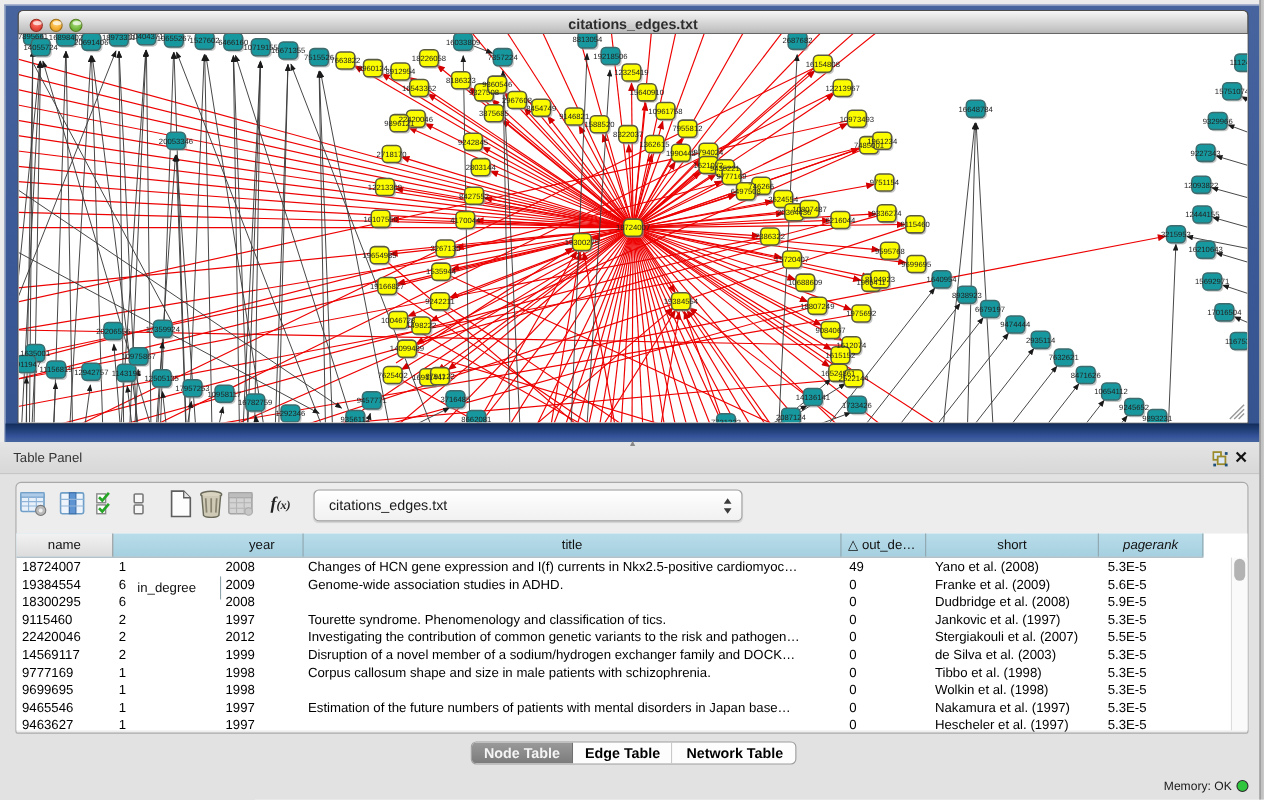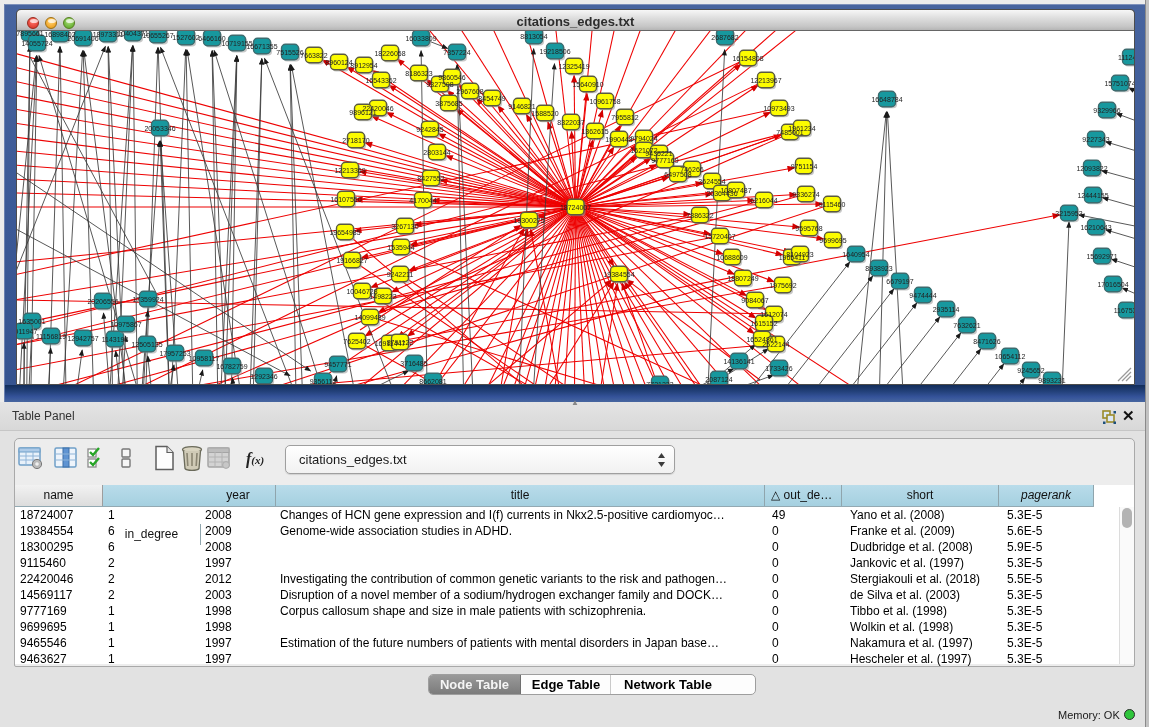--- a/index.html
+++ b/index.html
@@ -41,21 +41,21 @@
 #thead { left:15px; top:485px; width:1079px; height:22px; background:linear-gradient(180deg,#b9dcea,#a5d0e0); border-bottom:1px solid #93a9b2; }
 .hc { position:absolute; top:485px; height:21px; font-size:12px; color:#111; text-align:center; line-height:21px; border-right:1px solid #8fa5ad; }
 .hc.first { background:linear-gradient(180deg,#f2f2f2,#dcdcdc); border-right:1px solid #9d9d9d; }
 .trow { position:absolute; left:0; width:1149px; height:16px; font-size:12px; color:#000; }
 .trow span { position:absolute; top:0; white-space:nowrap; }
 .ell { overflow:hidden; }
 #vscroll { left:1119px; top:507px; width:15px; height:157px; background:#fafafa; border-left:1px solid #dcdcdc; }
 #vthumb { left:1121.5px; top:508px; width:10px; height:20px; background:#b3b3b3; border-radius:5px; }
 
 
-#tabs { left:428px; top:674px; width:328px; height:21px; border:1px solid #9e9e9e; border-radius:5px; background:#fdfdfd; font-size:13px; font-weight:bold; }
+#tabs { left:428px; top:674px; width:296px; height:21px; border:1px solid #9e9e9e; border-radius:5px; background:#fdfdfd; font-size:13px; font-weight:bold; }
 #tabs .seg { position:absolute; top:0; height:19px; line-height:19px; text-align:center; color:#000000; }
 #seg1 { left:0; width:92px; background:linear-gradient(180deg,#9a9a9a,#7b7b7b); color:#f5f5f5 !important; border-radius:4px 0 0 4px; border-right:1px solid #6f6f6f; }
 #seg2 { left:93px; width:89px; border-right:1px solid #c9c9c9; }
 #seg3 { left:183px; width:112px; }
 
 
 #mem { left:1058px; top:709px; font-size:11px; color:#1a1a1a; }
 #memdot { left:1124px; top:709px; width:11px; height:11px; border-radius:50%; background:#2fc53c; border:1px solid #2c2c2c; }
 </style>
 </head>
@@ -863,37 +863,38 @@
     <span style="left:108px">6</span>
     <span style="left:205px">2008</span>
     <span style="left:772px">0</span>
     <span style="left:850px">Dudbridge et al. (2008)</span>
     <span style="left:1007px">5.9E-5</span>
   </div>
 <div class="trow" style="top:555.9px">
     <span style="left:20px">9115460</span>
     <span style="left:108px">2</span>
     <span style="left:205px">1997</span>
+    <span style="left:280px;width:482px" class="ell">Tourette syndrome. Phenomenology and classification of tics.</span>
     <span style="left:772px">0</span>
     <span style="left:850px">Jankovic et al. (1997)</span>
     <span style="left:1007px">5.3E-5</span>
   </div>
 <div class="trow" style="top:571.8px">
     <span style="left:20px">22420046</span>
     <span style="left:108px">2</span>
     <span style="left:205px">2012</span>
     <span style="left:280px;width:482px" class="ell">Investigating the contribution of common genetic variants to the risk and pathogen…</span>
     <span style="left:772px">0</span>
-    <span style="left:850px">Stergiakouli et al. (2018)</span>
+    <span style="left:850px">Stergiakouli et al. (2007)</span>
     <span style="left:1007px">5.5E-5</span>
   </div>
 <div class="trow" style="top:587.8px">
     <span style="left:20px">14569117</span>
     <span style="left:108px">2</span>
-    <span style="left:205px">2003</span>
+    <span style="left:205px">1999</span>
     <span style="left:280px;width:482px" class="ell">Disruption of a novel member of a sodium/hydrogen exchanger family and DOCK…</span>
     <span style="left:772px">0</span>
     <span style="left:850px">de Silva et al. (2003)</span>
     <span style="left:1007px">5.3E-5</span>
   </div>
 <div class="trow" style="top:603.7px">
     <span style="left:20px">9777169</span>
     <span style="left:108px">1</span>
     <span style="left:205px">1998</span>
     <span style="left:280px;width:482px" class="ell">Corpus callosum shape and size in male patients with schizophrenia.</span>

